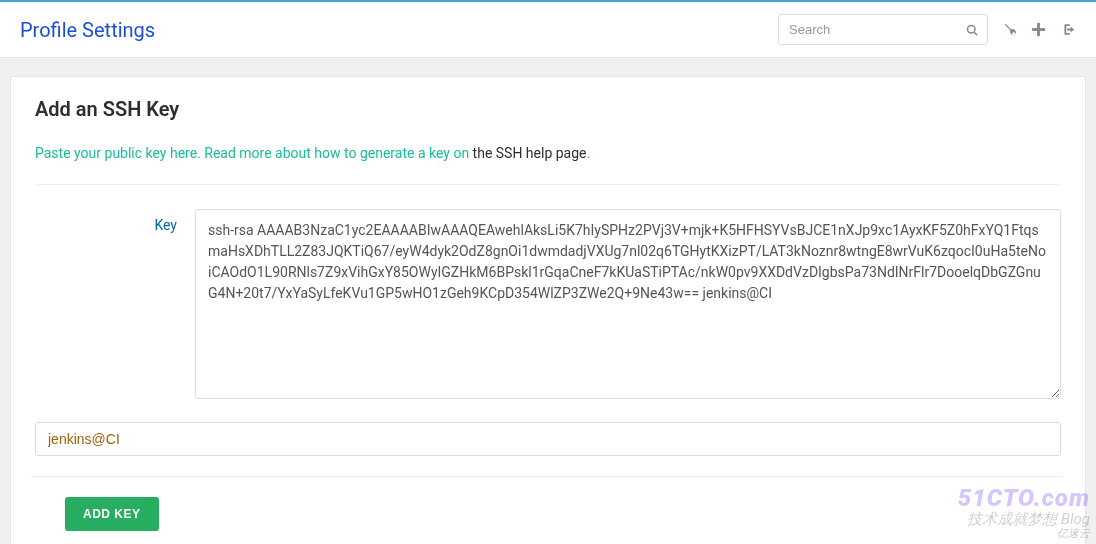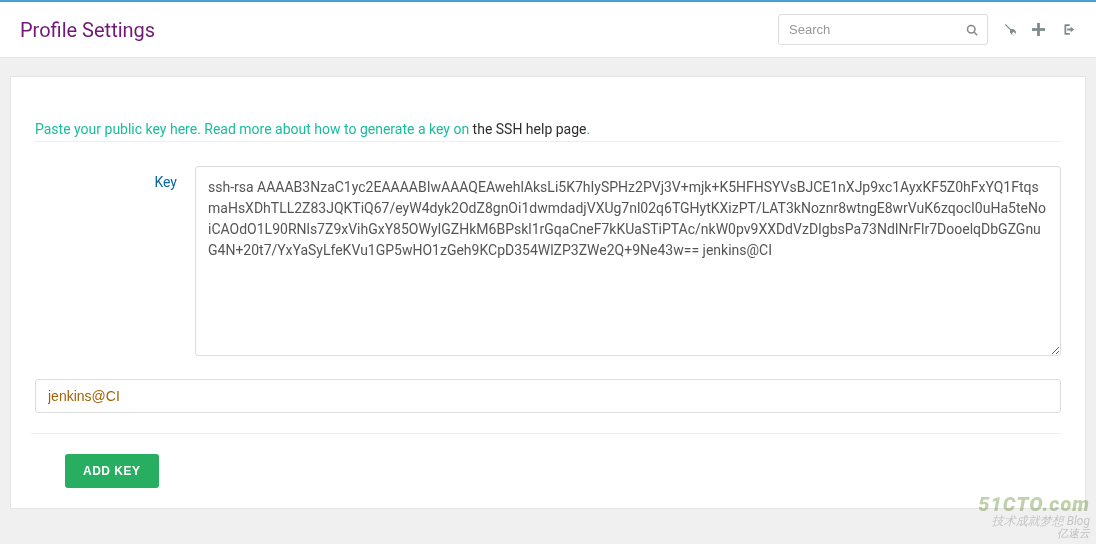--- a/index.html
+++ b/index.html
@@ -14,21 +14,21 @@
       border-top: 2px solid #4a9fd8;
       border-bottom: 1px solid #e5e5e5;
       padding: 12px 20px;
       display: flex;
       align-items: center;
       justify-content: space-between;
     }
     .page-title {
       font-size: 20px;
       font-weight: 400;
-      color: #701a75;
+      color: #1d4ed8;
     }
     .top-right {
       display: flex;
       align-items: center;
       gap: 14px;
     }
     .search-wrap {
       position: relative;
       width: 210px;
     }
@@ -65,21 +65,21 @@
     }
     .card-title {
       font-size: 20px;
       font-weight: 600;
       color: #2e2e2e;
       margin-bottom: 10px;
     }
     .helper-text {
       color: #1abc9c;
       font-size: 14px;
-      padding-bottom: 4px;
+      padding-bottom: 23px;
       border-bottom: 1px solid #eee;
       margin-bottom: 24px;
       margin-top: 24px;
     }
     .helper-text .dark-link {
       color: #2e2e2e;
       text-decoration: none;
     }
     .form-row {
       display: flex;
@@ -138,22 +138,22 @@
     .watermark {
       position: fixed;
       right: 6px;
       bottom: 4px;
       opacity: 0.35;
       text-align: right;
       pointer-events: none;
       font-style: italic;
       line-height: 1.1;
     }
-    .watermark .l1 { font-size: 20px; font-weight: 900; color: #4d7c0f; letter-spacing: 1px;}
-    .watermark .l2 { font-size: 12px; color: #777; }
+    .watermark .l1 { font-size: 24px; font-weight: 900; color: #8b5cf6; letter-spacing: 1px;}
+    .watermark .l2 { font-size: 15px; color: #777; }
     .watermark .l3 { font-size: 11px; color: #666; }
     svg { display: block; }
   </style>
 </head>
 <body>
 
 <div class="top-bar">
   <div class="page-title">Profile Settings</div>
   <div class="top-right">
     <div class="search-wrap">
@@ -180,20 +180,21 @@
       <svg width="16" height="15" viewBox="0 0 18 16" fill="currentColor">
           <path d="M6 2h5v2H7v8h4v2H6a1 1 0 0 1-1-1V3a1 1 0 0 1 1-1z"></path>
           <path d="M12 5l4 3-4 3V9H8V7h4V5z"></path>
         </svg>
     </span>
   </div>
 </div>
 
 <div class="content-wrap">
   <div class="card">
+    <div class="card-title">Add an SSH Key</div>
     <div class="helper-text">
       <span>Paste your public key here. Read more about how to generate a key on </span><a href="#" class="dark-link">the SSH help page</a><span>.</span>
     </div>
 
     <div class="form-row">
       <div class="form-label">Key</div>
       <div class="form-control-wrap">
         <textarea class="textarea-key" style="">ssh-rsa AAAAB3NzaC1yc2EAAAABIwAAAQEAwehlAksLi5K7hIySPHz2PVj3V+mjk+K5HFHSYVsBJCE1nXJp9xc1AyxKF5Z0hFxYQ1FtqsmaHsXDhTLL2Z83JQKTiQ67/eyW4dyk2OdZ8gnOi1dwmdadjVXUg7nl02q6TGHytKXizPT/LAT3kNoznr8wtngE8wrVuK6zqocI0uHa5teNoiCAOdO1L90RNls7Z9xVihGxY85OWyIGZHkM6BPskl1rGqaCneF7kKUaSTiPTAc/nkW0pv9XXDdVzDIgbsPa73NdINrFlr7DooelqDbGZGnuG4N+20t7/YxYaSyLfeKVu1GP5wHO1zGeh9KCpD354WlZP3ZWe2Q+9Ne43w== jenkins@CI</textarea>
       </div>
     </div>

